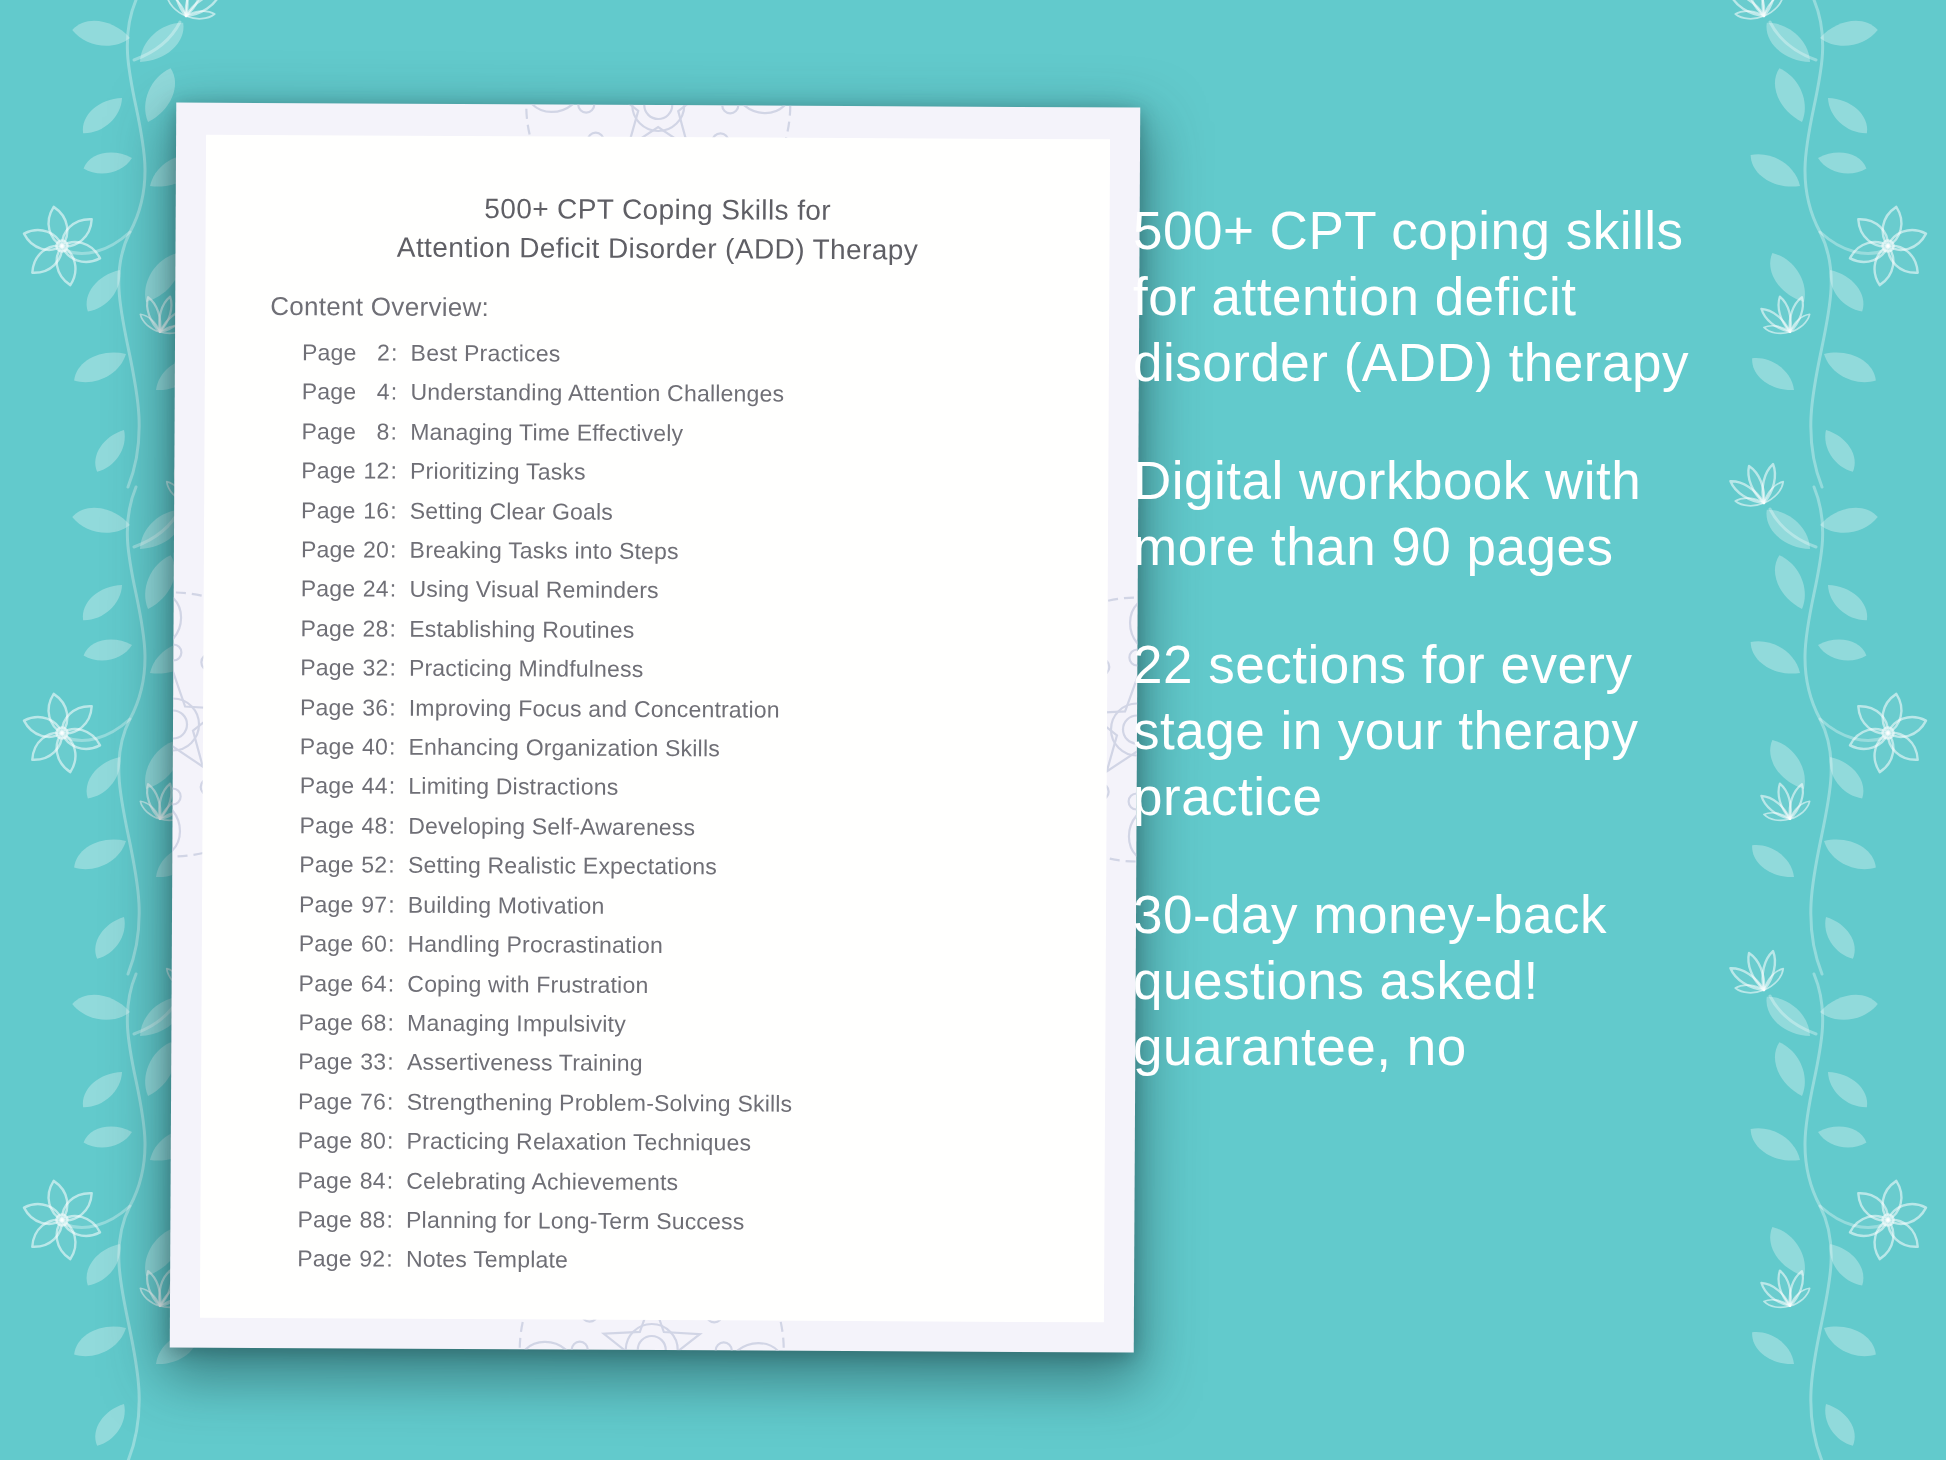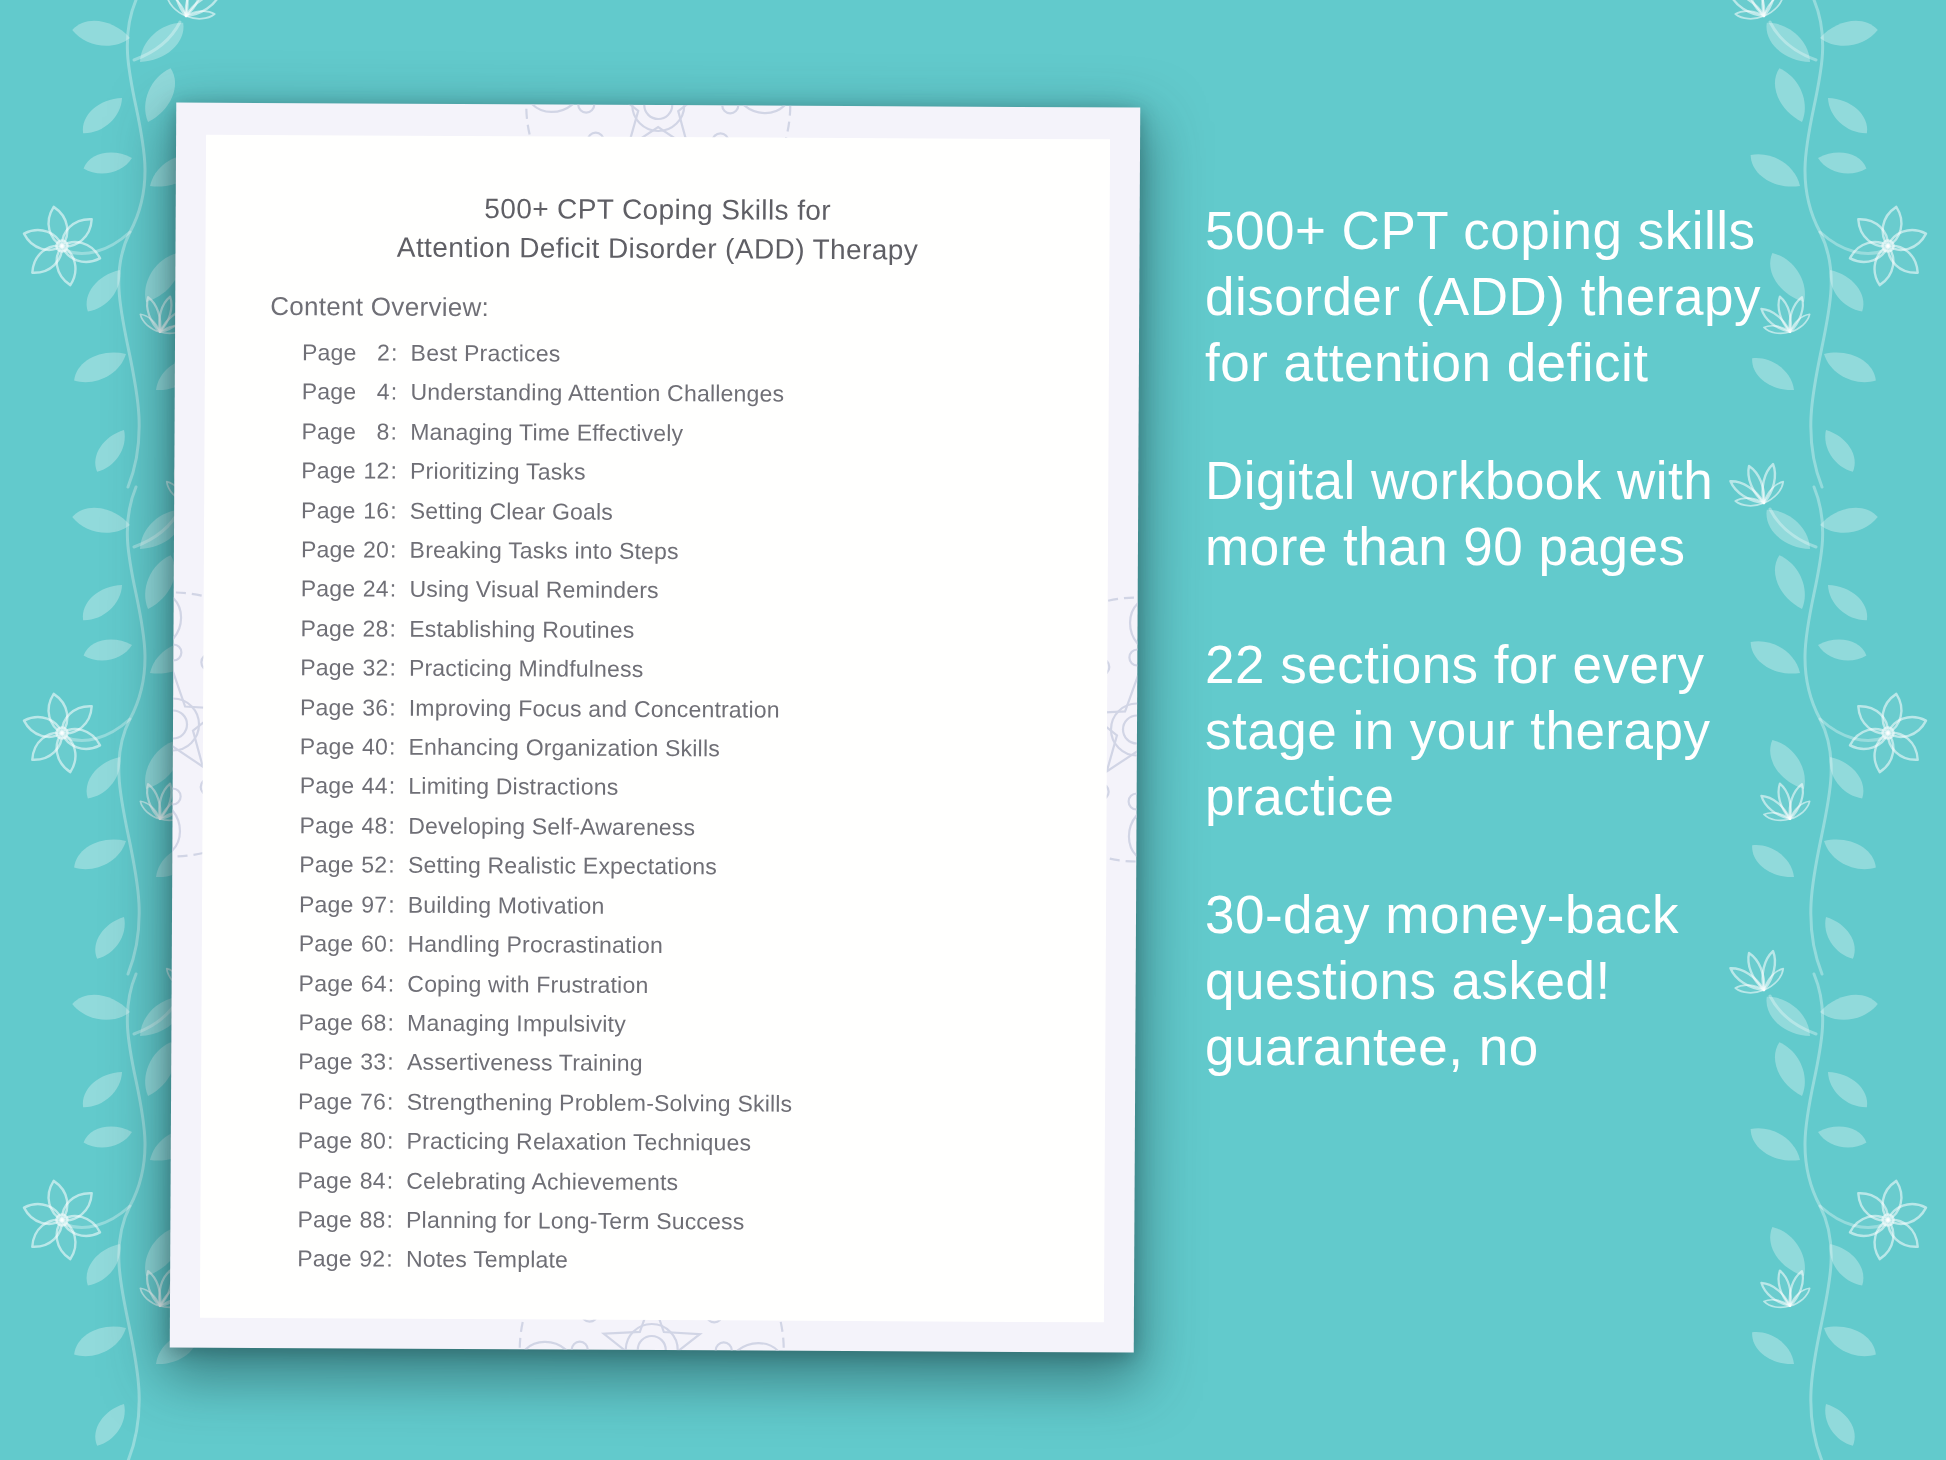--- a/index.html
+++ b/index.html
@@ -57,21 +57,21 @@
   }
   .toc-item{
     font-size:23px;line-height:39.4px;letter-spacing:.2px;
     color:var(--doc-text);white-space:nowrap;
   }
   .pg-num{display:inline-block;min-width:27px;text-align:right;}
   .pg-colon{margin-left:1px;}
   .pg-title{margin-left:13px;}
   
   .marketing{
-    position:absolute;left:1205px;top:198px;width:650px;
+    position:absolute;left:1133px;top:198px;width:650px;
     color:#ffffff;
   }
   .mk-p{margin-bottom:52px;}
   .mk-line{
     font-size:53px;line-height:66px;letter-spacing:.5px;
     font-weight:400;color:#ffffff;
   }
 </style>
 </head>
 <body>
@@ -202,22 +202,22 @@
           <li class="toc-item"><span class="pg-word">Page</span> <span class="pg-num">84</span><span class="pg-colon">:</span><span class="pg-title">Celebrating Achievements</span></li>
           <li class="toc-item"><span class="pg-word">Page</span> <span class="pg-num">88</span><span class="pg-colon">:</span><span class="pg-title">Planning for Long-Term Success</span></li>
           <li class="toc-item"><span class="pg-word">Page</span> <span class="pg-num">92</span><span class="pg-colon">:</span><span class="pg-title">Notes Template</span></li>
         </ul>
     </div>
   </div>
 
   <div class="marketing">
       <div class="mk-p">
         <div class="mk-line">500+ CPT coping skills</div>
+        <div class="mk-line">for attention deficit</div>
         <div class="mk-line">disorder (ADD) therapy</div>
-        <div class="mk-line">for attention deficit</div>
       </div>
       <div class="mk-p">
         <div class="mk-line">Digital workbook with</div>
         <div class="mk-line">more than 90 pages</div>
       </div>
       <div class="mk-p">
         <div class="mk-line">22 sections for every</div>
         <div class="mk-line">stage in your therapy</div>
         <div class="mk-line">practice</div>
       </div>

